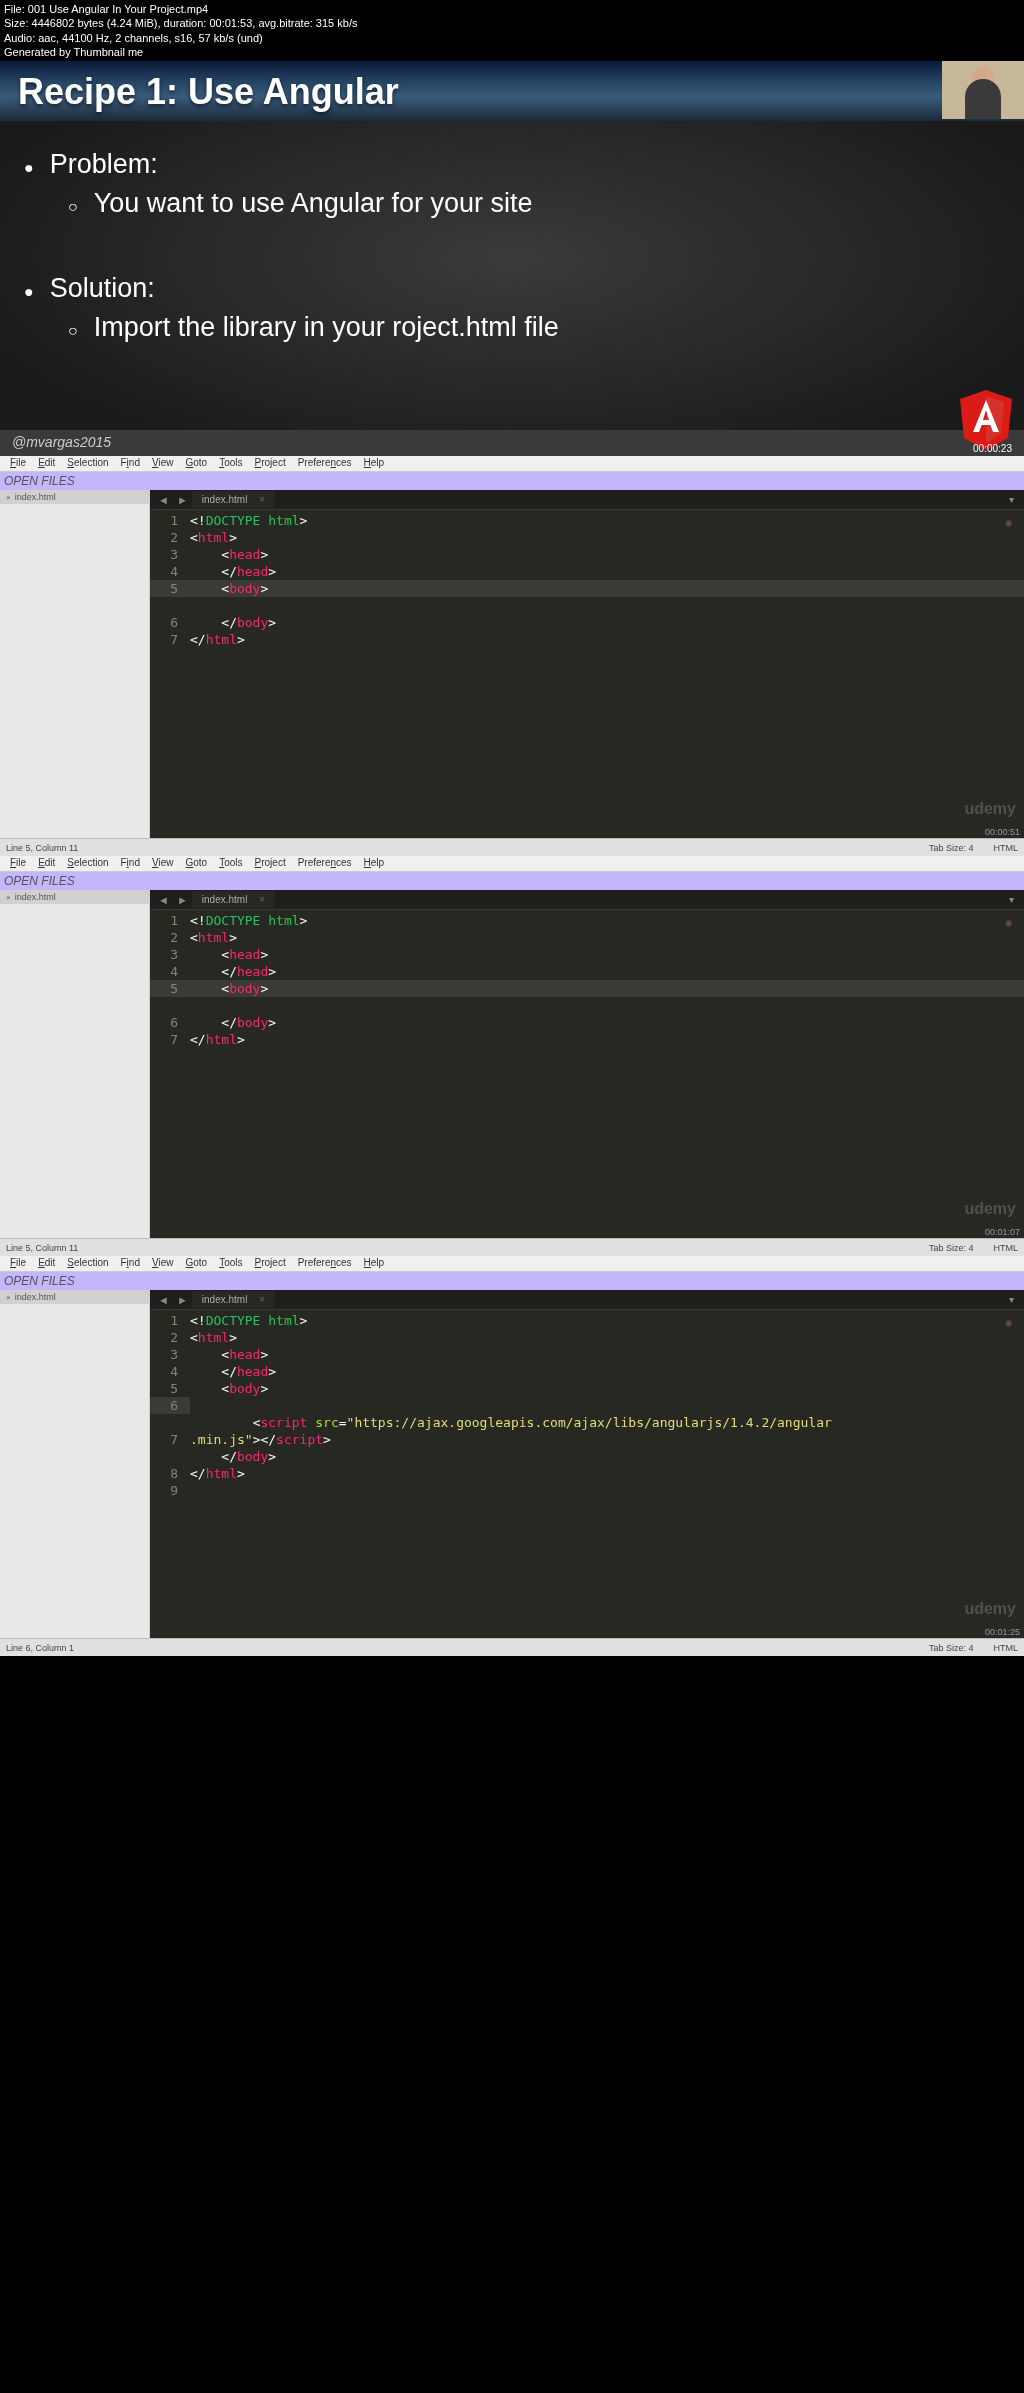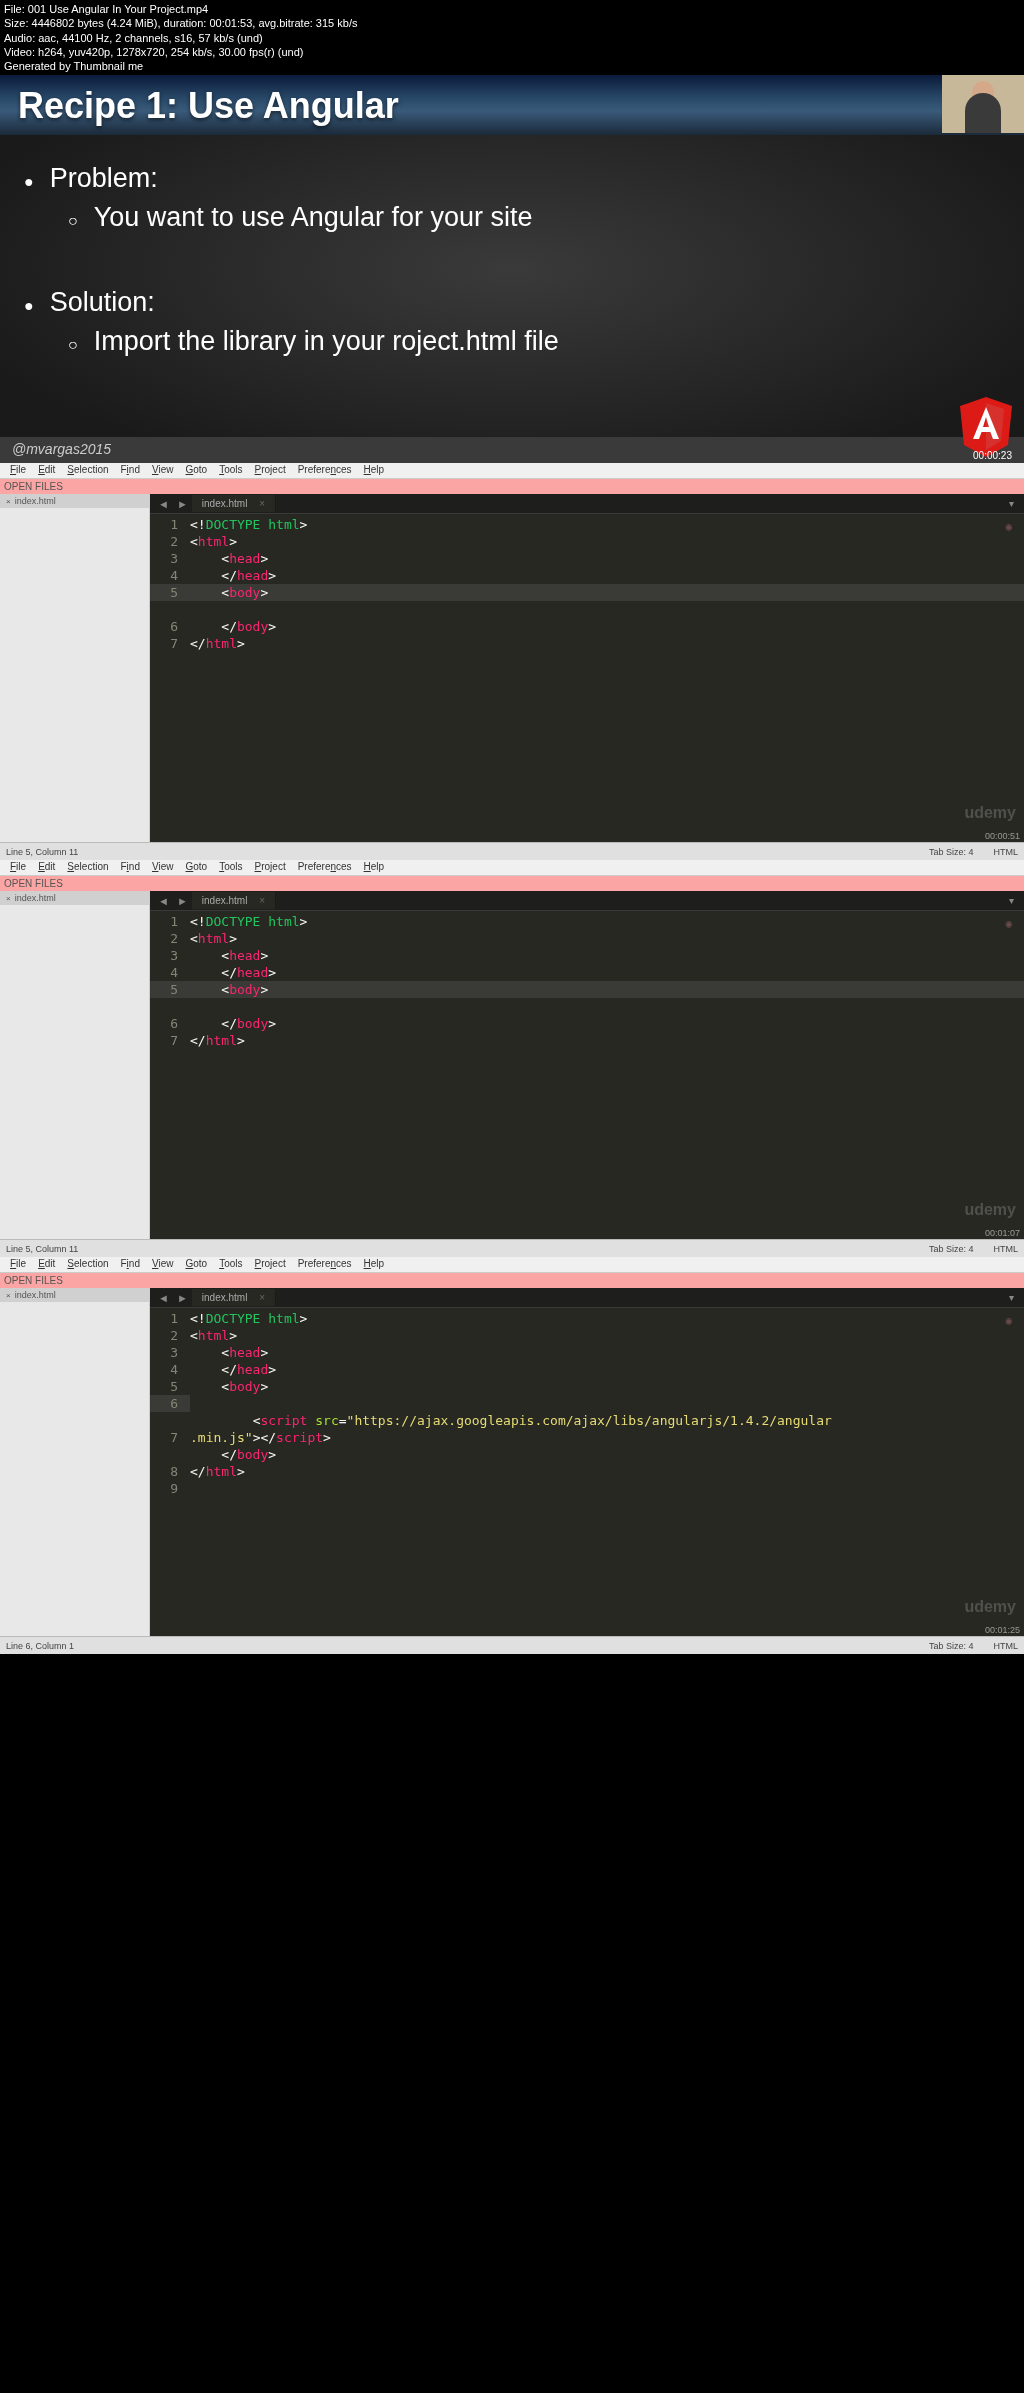--- a/index.html
+++ b/index.html
@@ -16,31 +16,31 @@
 .webcam-head { position: absolute; top: 6px; left: 50%; transform: translateX(-50%); width: 22px; height: 24px; background: #d4a888; border-radius: 50%; }
 
 .slide-body { padding: 20px 24px 60px; color: #fff; font-size: 27px; min-height: 280px; }
 .bullet-main { margin: 8px 0; display: flex; align-items: baseline; }
 .bullet-main::before { content: "●"; margin-right: 16px; font-size: 16px; }
 .bullet-sub { margin: 6px 0 20px 44px; display: flex; align-items: baseline; }
 .bullet-sub::before { content: "○"; margin-right: 16px; font-size: 16px; }
 
 .angular-logo { position: absolute; right: 8px; bottom: 4px; width: 60px; height: 64px; }
 .shield { width: 60px; height: 64px; }
-.handle-bar { background: #3a3a3a; height: 26px; color: #ccc; font-size: 14px; padding: 4px 12px; font-style: italic; }
+.handle-bar { background: #3a3a3a; height: 26px; color: #ccc; font-size: 14px; padding: 4px 12px; font-style: italic; margin-top: 7px; }
 .timestamp-slide { position: absolute; right: 12px; bottom: 2px; color: #fff; font-size: 10px; z-index: 5; }
 
 .editor-frame { background: #fff; }
 .menu-bar { background: #f0f0f0; border-bottom: 1px solid #ccc; height: 16px; display: flex; padding: 1px 4px; font-size: 10px; color: #333; }
 .menu-item { padding: 0 6px; cursor: pointer; }
 .menu-item u { text-decoration: underline; }
 
 .editor-body { display: flex; height: 360px; }
 .sidebar { width: 150px; background: #e8e8e8; border-right: 1px solid #ccc; }
-.sidebar-header { background: #fca5a5; font-size: 10px; padding: 2px 4px; color: #555; }
+.sidebar-header { background: #c4b5fd; font-size: 12px; padding: 2px 4px; color: #555; font-style: italic; }
 .sidebar-file { background: #d0d0d0; font-size: 9px; padding: 2px 6px; color: #555; display: flex; align-items: center; }
 .sidebar-close { margin-right: 4px; font-size: 8px; }
 
 .code-area { flex: 1; background: #272822; position: relative; }
 .tab-bar { background: #1e1f1c; height: 20px; display: flex; align-items: center; padding: 0 4px; border-bottom: 1px solid #3a3a3a; }
 .nav-arrows { color: #888; font-size: 11px; padding: 0 4px; }
 .tab { background: #272822; color: #aaa; font-size: 10px; padding: 3px 10px; border-right: 1px solid #1a1a1a; display: flex; align-items: center; }
 .tab-close { margin-left: 12px; color: #666; font-size: 10px; }
 .tab-dropdown { margin-left: auto; color: #888; font-size: 10px; padding: 0 6px; }
 
@@ -64,21 +64,20 @@
 
 pre { margin: 0; white-space: pre; }
 </style>
 </head>
 <body>
 
 <div class="meta-info">
   <div>File: 001 Use Angular In Your Project.mp4</div>
   <div>Size: 4446802 bytes (4.24 MiB), duration: 00:01:53, avg.bitrate: 315 kb/s</div>
   <div>Audio: aac, 44100 Hz, 2 channels, s16, 57 kb/s (und)</div>
-  <div>Video: h264, yuv420p, 1278x720, 254 kb/s, 30.00 fps(r) (und)</div>
   <div>Generated by Thumbnail me</div>
 </div>
 
 <div class="slide-section">
   <div class="slide-header">
     <div class="cityscape"></div>
     <div class="slide-title">Recipe 1: Use Angular</div>
     <div class="webcam">
       <div class="webcam-head"></div>
       <div class="webcam-person"></div>

